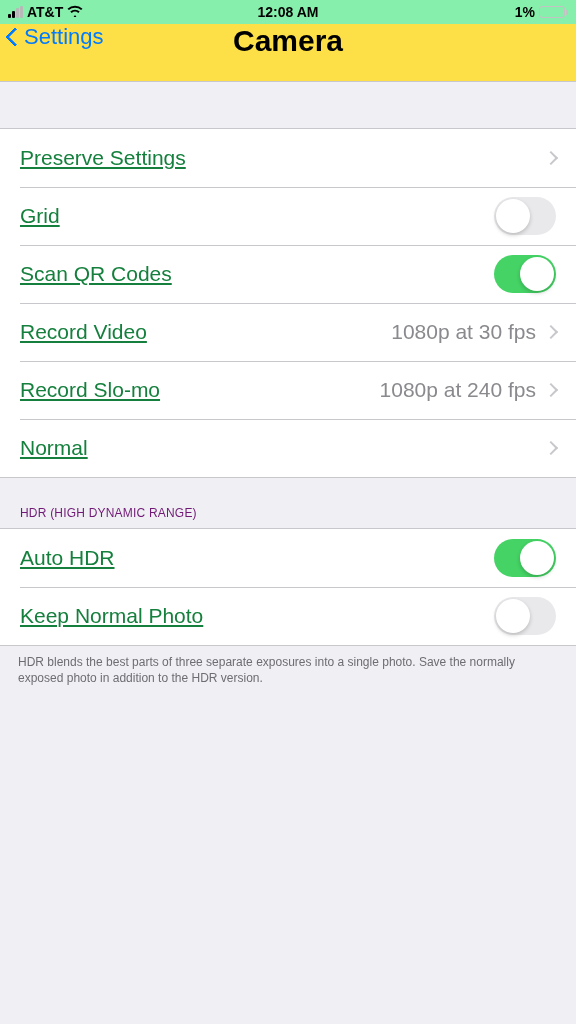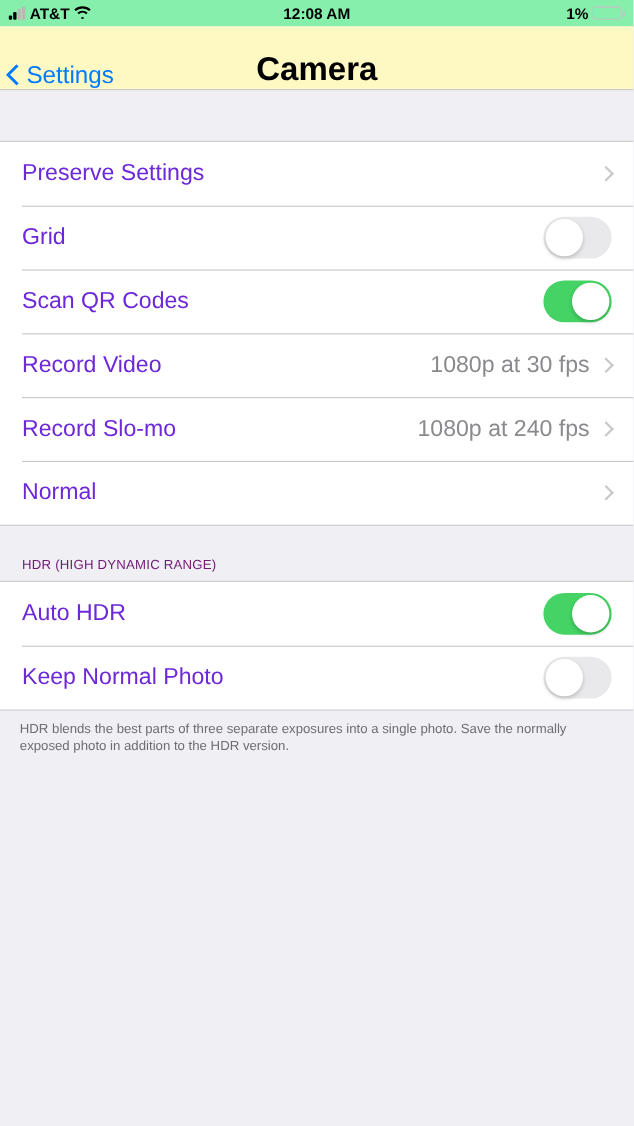--- a/index.html
+++ b/index.html
@@ -76,24 +76,24 @@
     .battery-tip {
       width: 2px;
       height: 5px;
       background: #c3c3c3;
       border-radius: 0 1px 1px 0;
       margin-left: 1px;
     }
     
     .nav-bar {
       height: 58px;
-      background: #fef9c3;
+      background: #fde047;
       border-bottom: 1px solid #c7c7cc;
       display: flex;
-      align-items: flex-end;
+      align-items: flex-start;
       position: relative;
       padding: 0 8px;
     }
     .back-button {
       display: flex;
       align-items: center;
       color: #007aff;
       font-size: 22px;
       gap: 2px;
       cursor: pointer;
@@ -137,21 +137,22 @@
       content: "";
       position: absolute;
       top: 0;
       left: 20px;
       right: 0;
       height: 1px;
       background: #c7c7cc;
     }
     .row-label {
       flex: 1;
-      color: #6d28d9;
+      color: #15803d;
+      text-decoration: underline;
     }
     .row-value {
       color: #8a8a8e;
       font-size: 21px;
       margin-right: 10px;
     }
     .chevron-right {
       display: inline-block;
       width: 10px;
       height: 10px;

